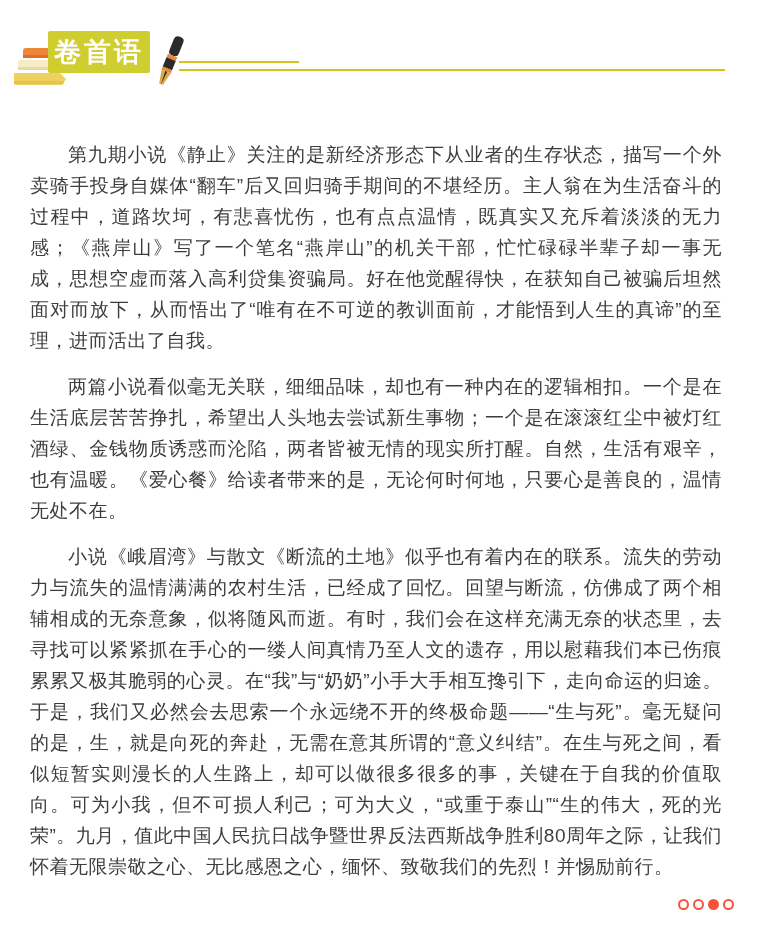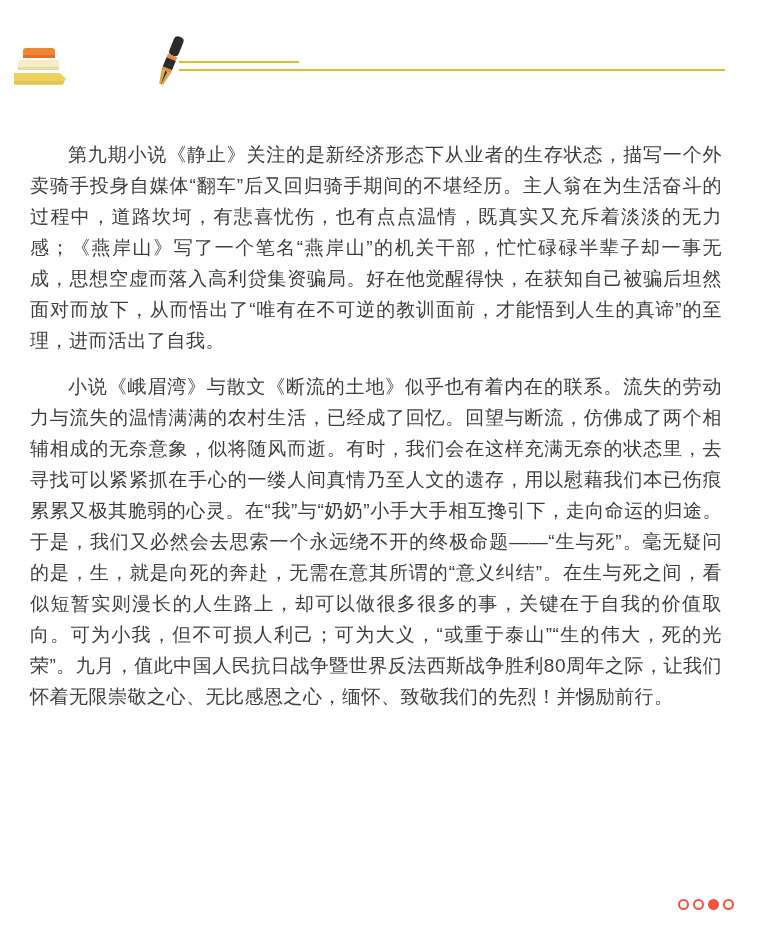--- a/index.html
+++ b/index.html
@@ -87,38 +87,42 @@
 
     <svg class="books-icon" width="54" height="40" viewBox="0 0 54 40">
       <rect x="10" y="1" width="32" height="10" rx="3" fill="#ef8637"></rect>
       <rect x="10" y="8" width="32" height="3" fill="#e06f28"></rect>
       <rect x="5" y="13" width="41" height="10" rx="3" fill="#f7ecc3"></rect>
       <rect x="5" y="20" width="41" height="3" fill="#e8d9a8"></rect>
       <path d="M1 26 h46 l6 6 -4 6 H3 a2 2 0 0 1 -2 -2 z" fill="#eed05e"></path>
       <rect x="1" y="34" width="50" height="3" fill="#dcbd45" opacity="0.6"></rect>
     </svg>
 
+    <div class="badge">
+      <span>卷首语</span>
+    </div>
 
     <svg class="pen-icon" width="44" height="58" viewBox="0 0 44 58">
       <g transform="rotate(22 22 29)">
         <rect x="17" y="2" width="10" height="20" rx="4" fill="#2b2b2b"></rect>
         <rect x="17" y="22" width="10" height="4" fill="#ef8637"></rect>
         <rect x="17" y="26" width="10" height="10" fill="#2b2b2b"></rect>
         <rect x="17" y="36" width="10" height="3" fill="#ef8637"></rect>
         <path d="M17 39 h10 l-3 14 h-4 z" fill="#d9a94e"></path>
         <path d="M21 39 h2 l-1 14 z" fill="#2b2b2b"></path>
       </g>
     </svg>
 
     <div class="rule-short"></div>
     <div class="rule-long"></div>
   </div>
 
   <div class="content">
     <p>第九期小说《静止》关注的是新经济形态下从业者的生存状态，描写一个外卖骑手投身自媒体“翻车”后又回归骑手期间的不堪经历。主人翁在为生活奋斗的过程中，道路坎坷，有悲喜忧伤，也有点点温情，既真实又充斥着淡淡的无力感；《燕岸山》写了一个笔名“燕岸山”的机关干部，忙忙碌碌半辈子却一事无成，思想空虚而落入高利贷集资骗局。好在他觉醒得快，在获知自己被骗后坦然面对而放下，从而悟出了“唯有在不可逆的教训面前，才能悟到人生的真谛”的至理，进而活出了自我。</p>
+    <p>两篇小说看似毫无关联，细细品味，却也有一种内在的逻辑相扣。一个是在生活底层苦苦挣扎，希望出人头地去尝试新生事物；一个是在滚滚红尘中被灯红酒绿、金钱物质诱惑而沦陷，两者皆被无情的现实所打醒。自然，生活有艰辛，也有温暖。《爱心餐》给读者带来的是，无论何时何地，只要心是善良的，温情无处不在。</p>
     <p>小说《峨眉湾》与散文《断流的土地》似乎也有着内在的联系。流失的劳动力与流失的温情满满的农村生活，已经成了回忆。回望与断流，仿佛成了两个相辅相成的无奈意象，似将随风而逝。有时，我们会在这样充满无奈的状态里，去寻找可以紧紧抓在手心的一缕人间真情乃至人文的遗存，用以慰藉我们本已伤痕累累又极其脆弱的心灵。在“我”与“奶奶”小手大手相互搀引下，走向命运的归途。于是，我们又必然会去思索一个永远绕不开的终极命题——“生与死”。毫无疑问的是，生，就是向死的奔赴，无需在意其所谓的“意义纠结”。在生与死之间，看似短暂实则漫长的人生路上，却可以做很多很多的事，关键在于自我的价值取向。可为小我，但不可损人利己；可为大义，“或重于泰山”“生的伟大，死的光荣”。九月，值此中国人民抗日战争暨世界反法西斯战争胜利80周年之际，让我们怀着无限崇敬之心、无比感恩之心，缅怀、致敬我们的先烈！并惕励前行。</p>
   </div>
 
   <div class="pagination">
       <span class="dot"></span>
       <span class="dot"></span>
       <span class="dot filled"></span>
       <span class="dot"></span>
     </div>
 

